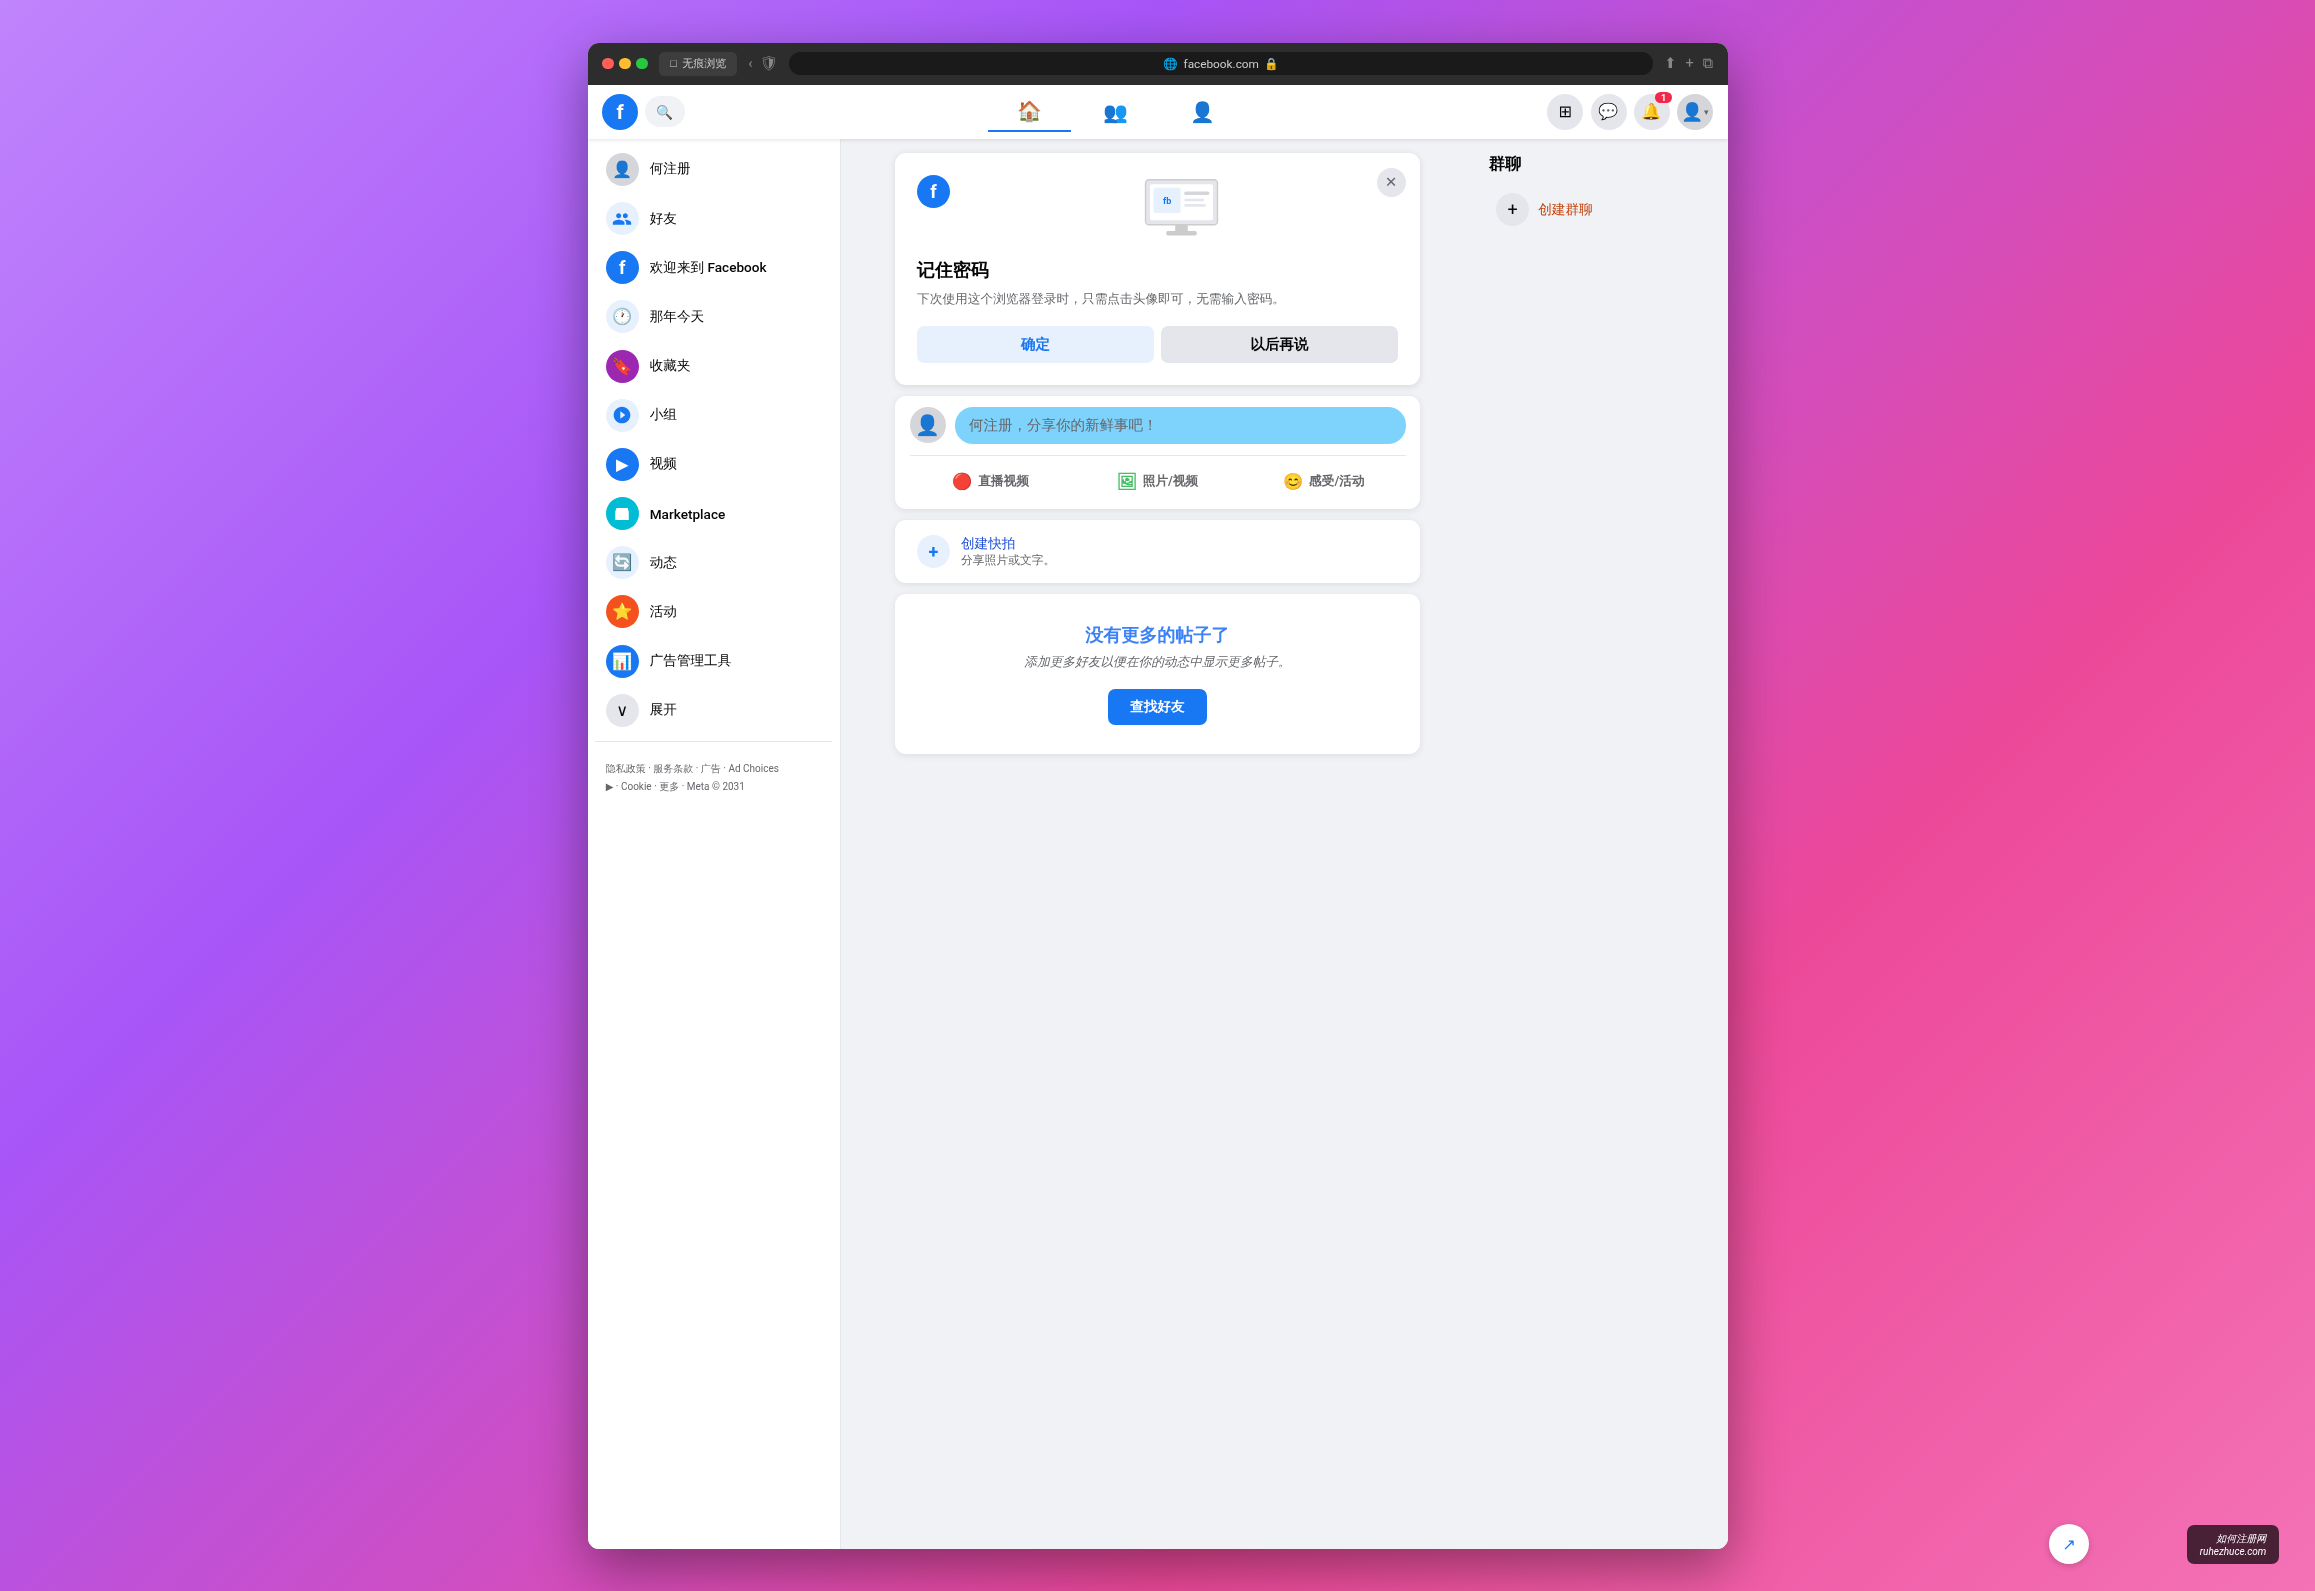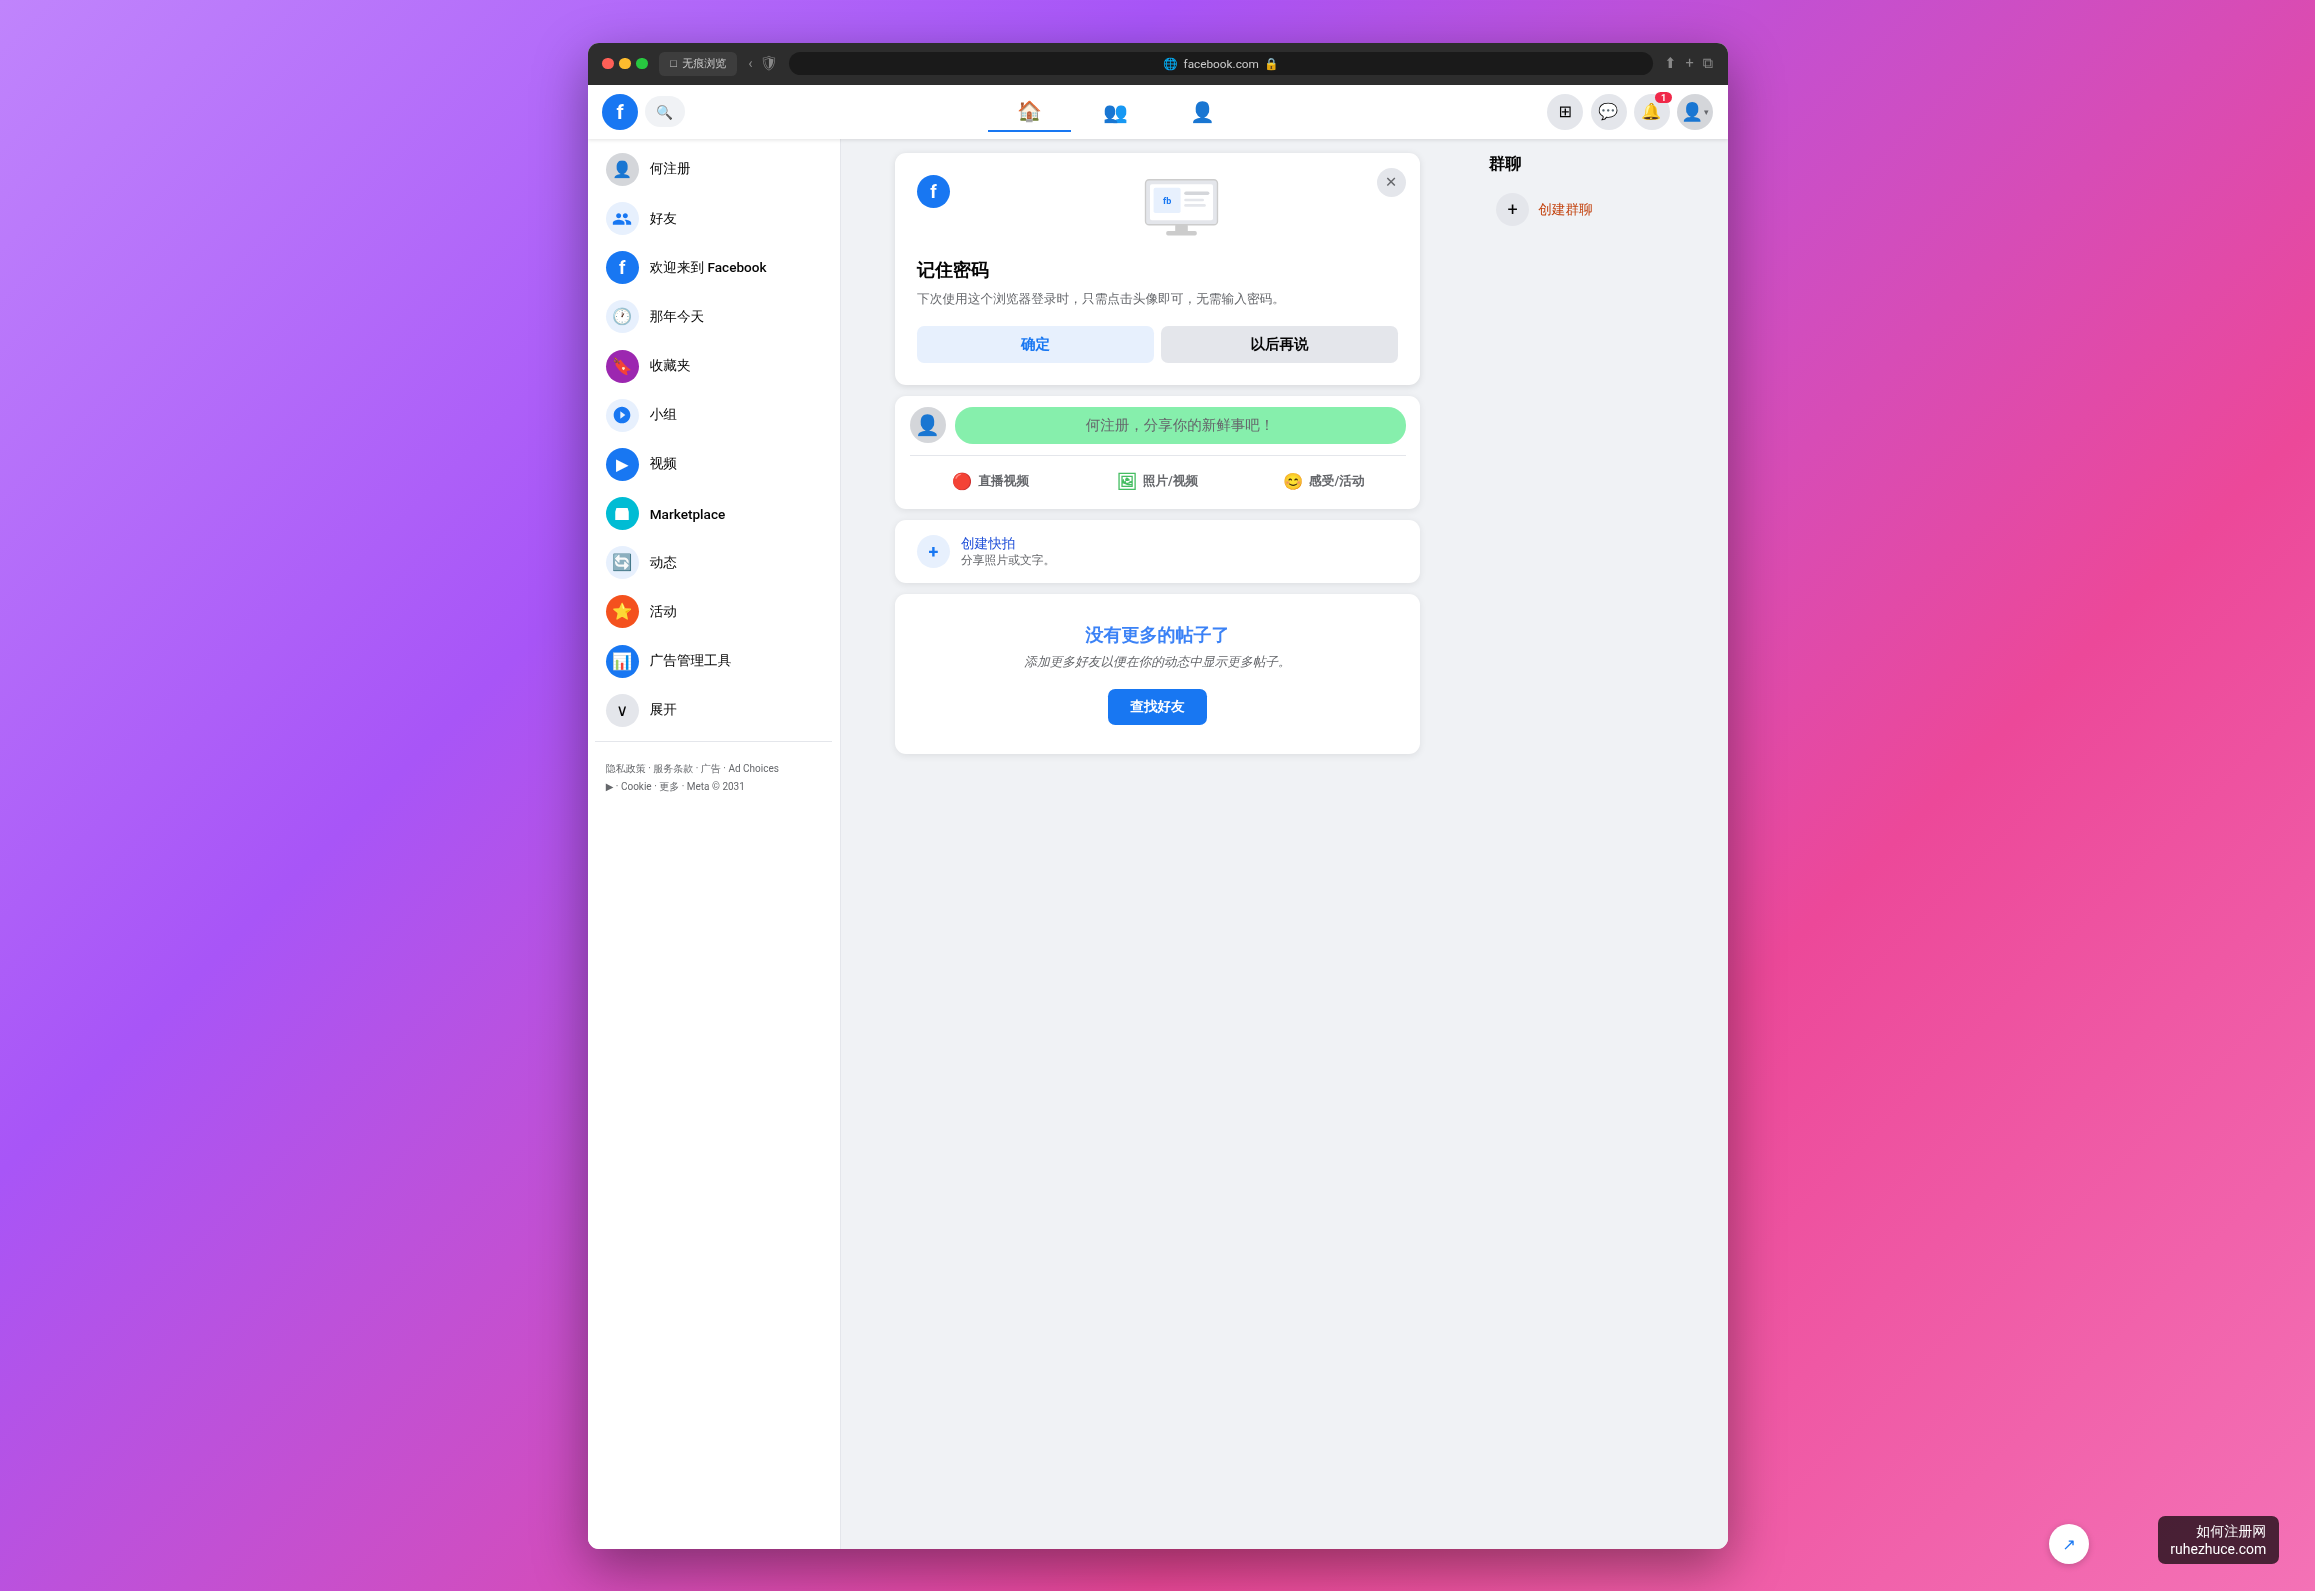--- a/index.html
+++ b/index.html
@@ -338,27 +338,26 @@
       border-radius: 50%;
       background: #d4d6da;
       display: flex;
       align-items: center;
       justify-content: center;
       color: #8a8d91;
       font-size: 20px;
     }
     .composer-input {
       flex: 1;
-      background: #86efac;
+      background: #7dd3fc;
       border-radius: 18px;
       padding: 9px 14.5px;
       color: #65676b;
       font-size: 14.5px;
       cursor: pointer;
-      text-align: center;
     }
     .composer-actions {
       display: flex;
       border-top: 0.9px solid #e4e6eb;
       padding-top: 9px;
       gap: 3.6px;
     }
     .composer-action {
       flex: 1;
       display: flex;
@@ -474,22 +473,23 @@
     }
     
     .watermark {
       position: fixed;
       bottom: 27px;
       right: 36px;
       background: rgba(0,0,0,0.7);
       color: white;
       padding: 7.2px 12.7px;
       border-radius: 7.2px;
-      font-size: 14px;
+      font-size: 10px;
       text-align: right;
+      font-style: italic;
     }
     
     .user-avatar {
       width: 36px;
       height: 36px;
       border-radius: 50%;
       background: #d4d6da;
       display: flex;
       align-items: center;
       justify-content: center;

